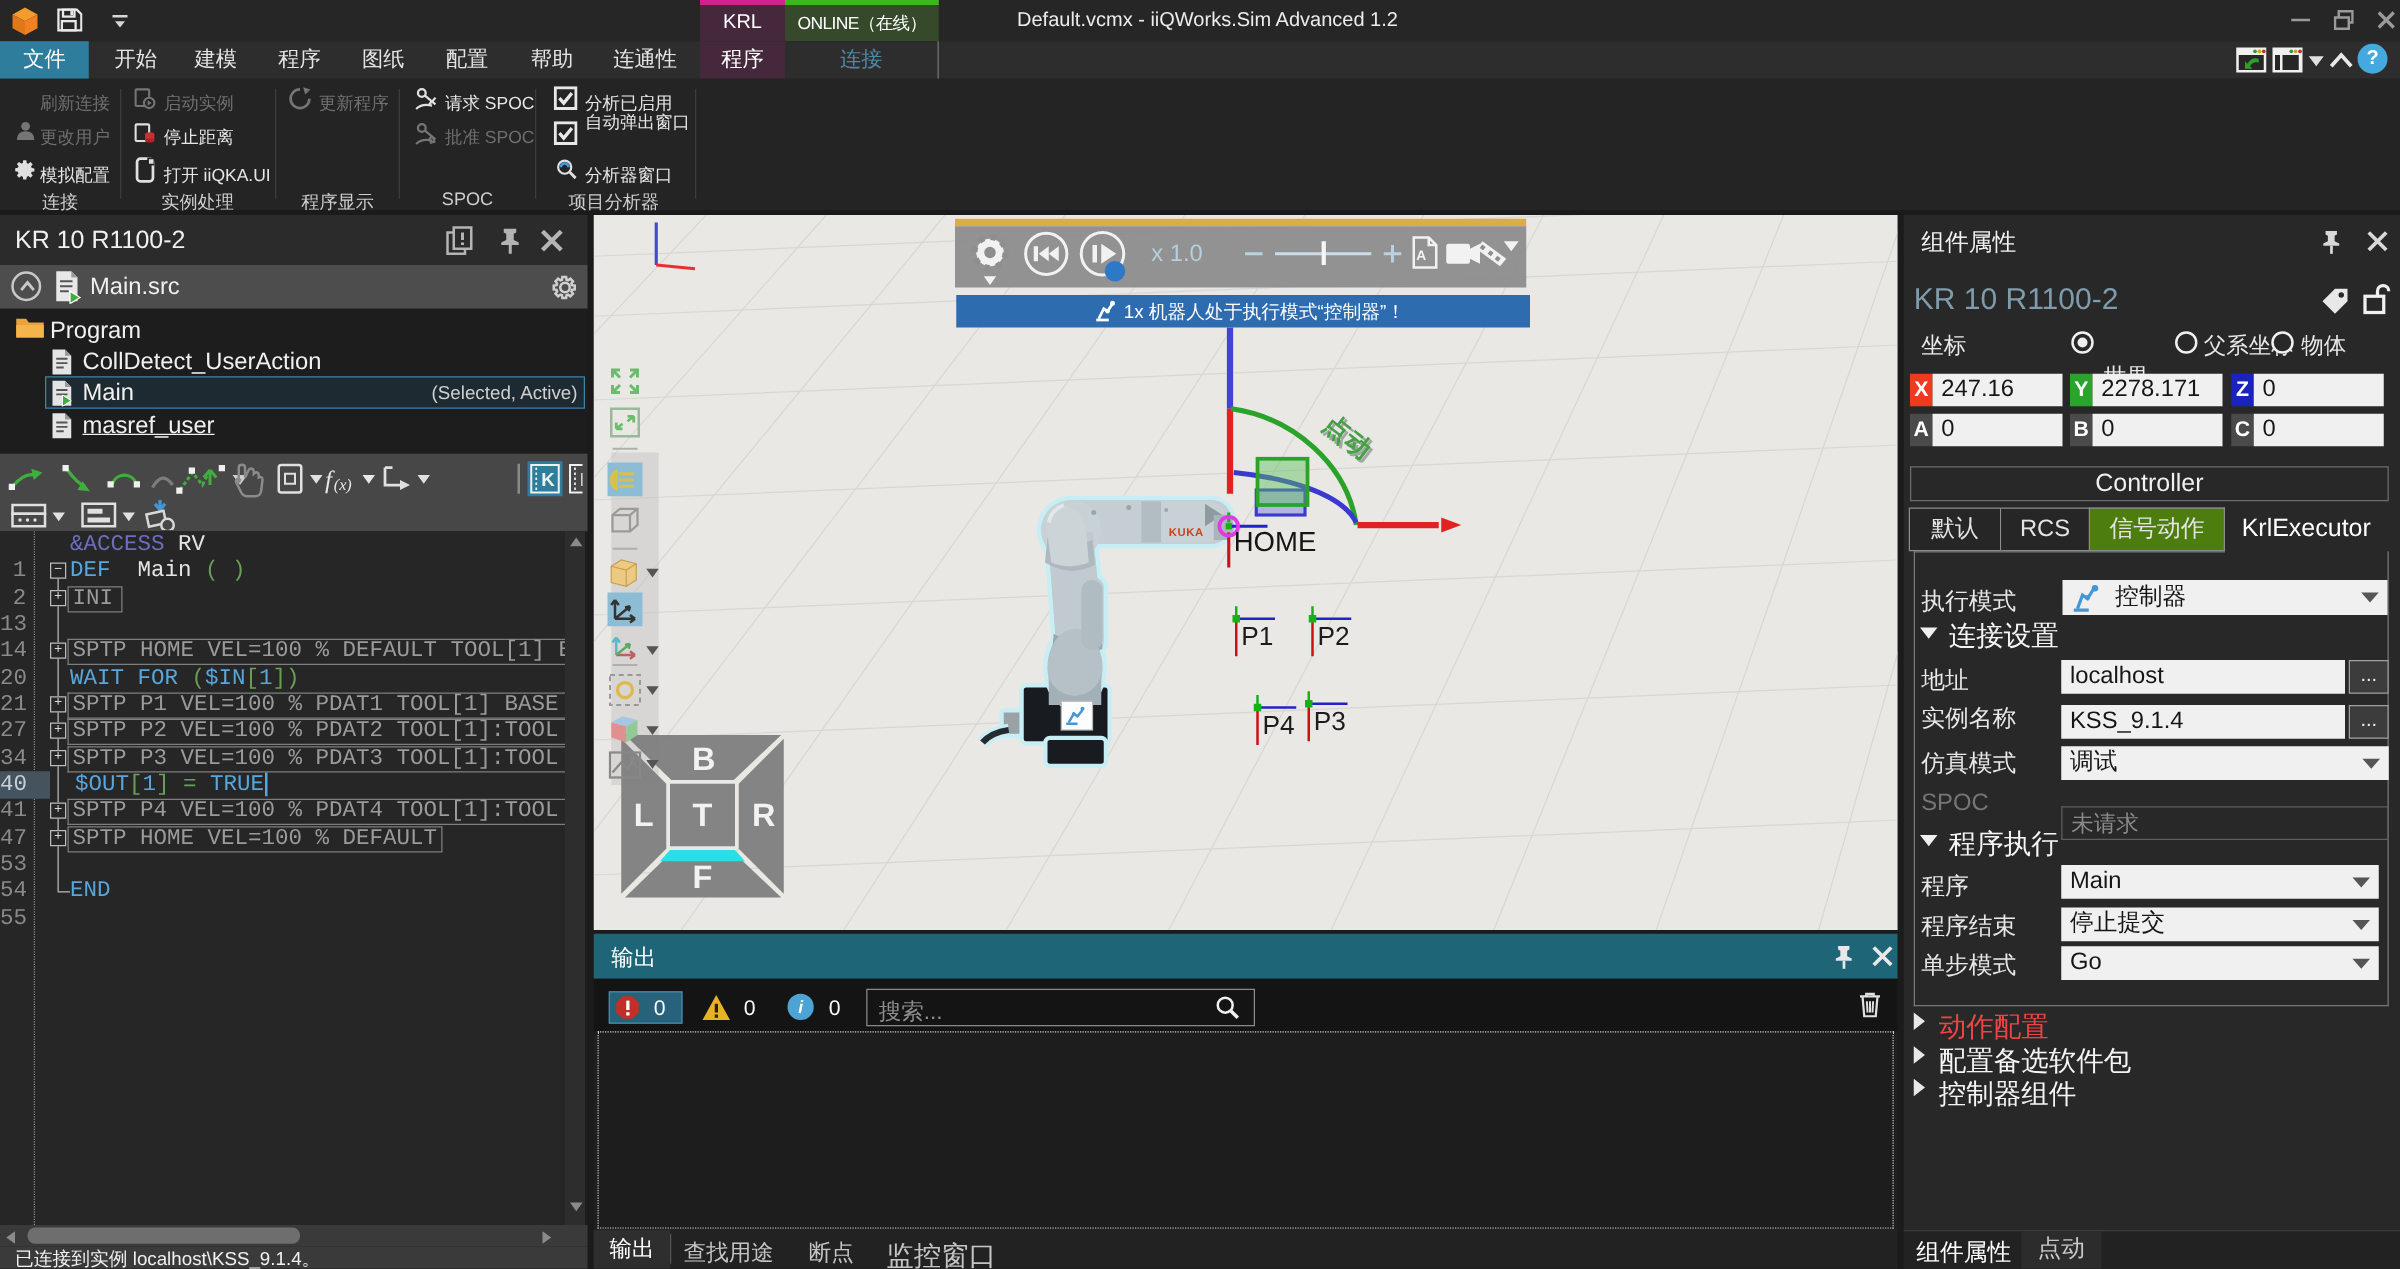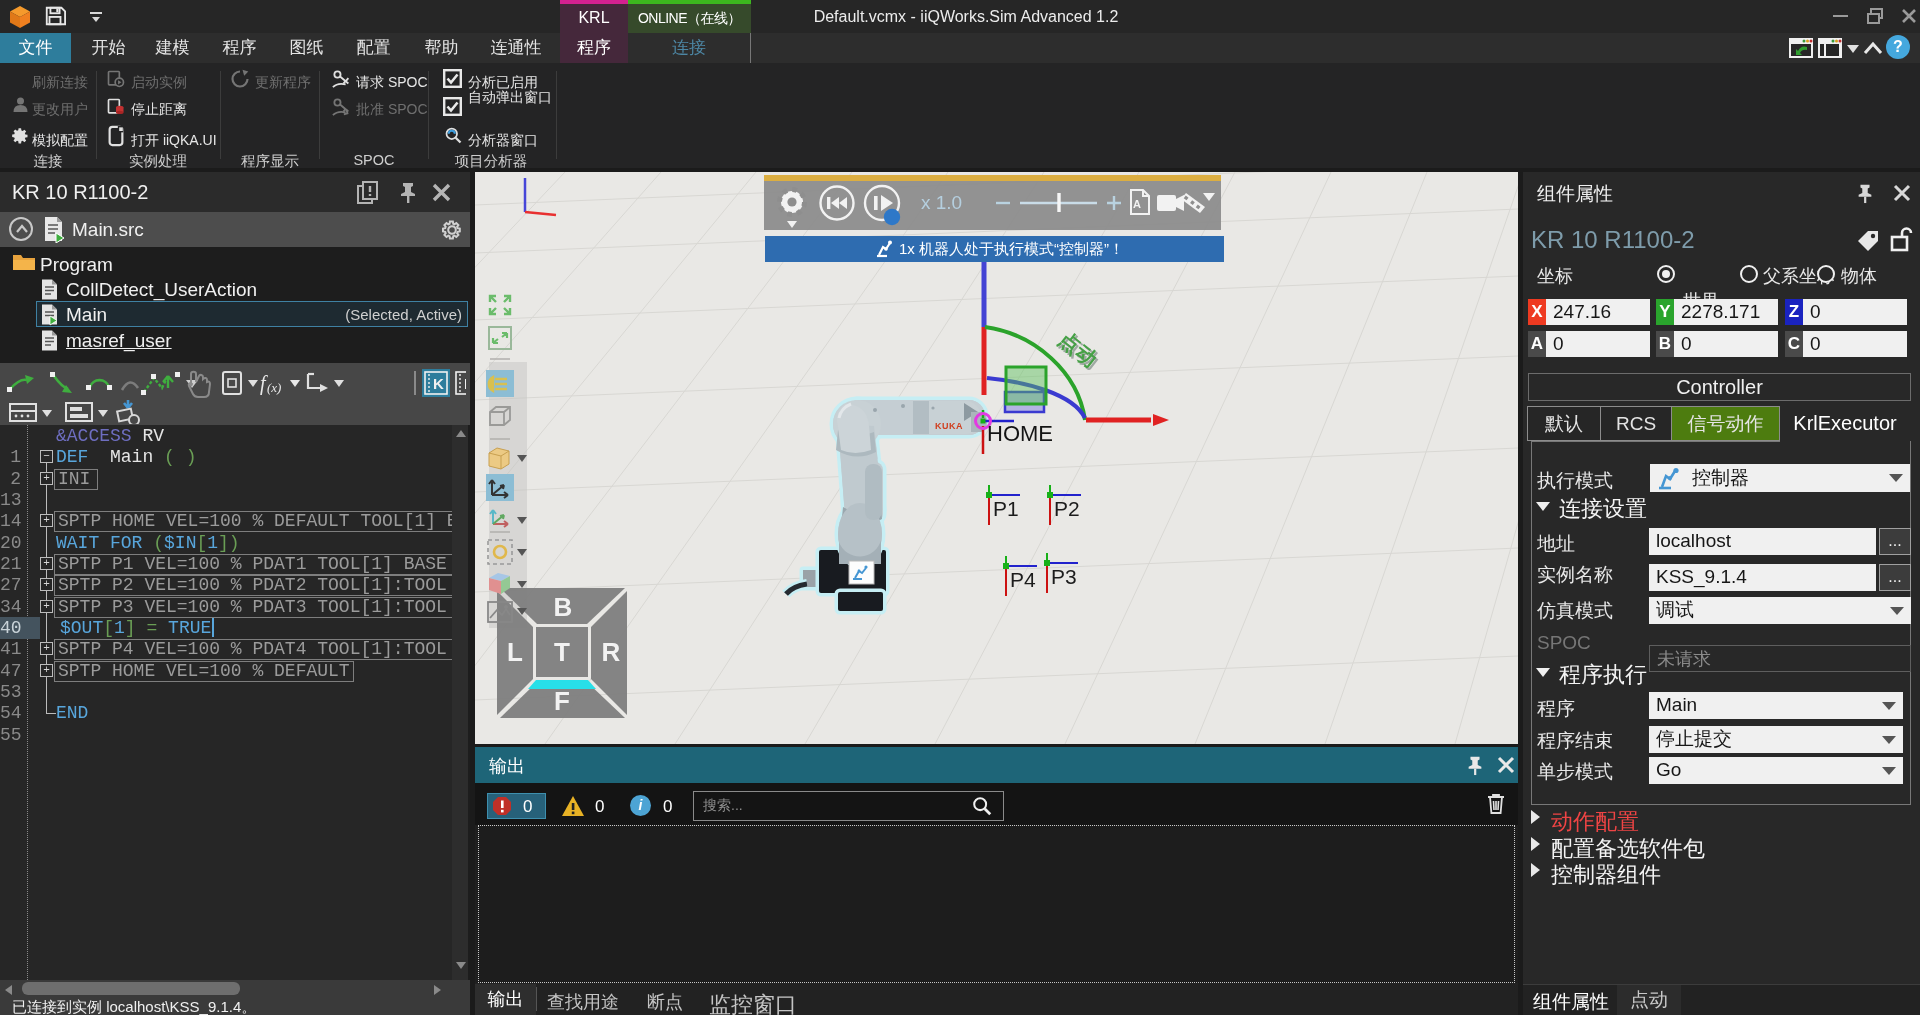--- a/index.html
+++ b/index.html
@@ -611,21 +611,21 @@
   <div class="ab" style="left:48px;top:50px;font-size:17px;color:#fff;">0</div>
   <svg class="ab" style="left:86px;top:48px" width="24" height="22" viewBox="0 0 24 22">
         <polygon points="12,1 23,21 1,21" fill="#e8b225"></polygon>
         <rect x="10.8" y="8" width="2.6" height="7" fill="#222"></rect>
         <rect x="10.8" y="16.6" width="2.6" height="2.6" fill="#222"></rect>
       </svg>
   <div class="ab" style="left:120px;top:50px;font-size:17px;color:#fff;">0</div>
   <div class="ab" style="left:155px;top:48px;width:21px;height:21px;border-radius:11px;background:#4da4d4;color:#fff;font-size:14px;font-weight:bold;text-align:center;line-height:21px;font-style:italic;">i</div>
   <div class="ab" style="left:188px;top:50px;font-size:17px;color:#fff;">0</div>
   <div class="ab" style="left:218px;top:44px;width:311px;height:30px;border:1px solid #8a8a8a;background:#141414;"></div>
-  <div class="ab" style="left:228px;top:50px;font-size:14px;color:#8e8e8e;">搜索...</div>
+  <div class="ab" style="left:228px;top:50px;font-size:18px;color:#8e8e8e;">搜索...</div>
   <svg class="ab" style="left:496px;top:48px" width="22" height="22" viewBox="0 0 24 24">
         <circle cx="10" cy="10" r="6.5" fill="none" stroke="#f0f0f0" stroke-width="2.2"></circle>
         <path d="M15 15 L21 21" stroke="#f0f0f0" stroke-width="3"></path>
       </svg>
   <svg class="ab" style="left:1012px;top:46px" width="18" height="21" viewBox="0 0 18 21">
         <path d="M1 4 h16 M6 4 V2 h6 v2 M3 4 l1.4 16 h9.2 L15 4" fill="none" stroke="#e0e0e0" stroke-width="1.8"></path>
         <path d="M6.5 8 l0.5 9 M9 8 v9 M11.5 8 l-0.5 9" stroke="#e0e0e0" stroke-width="1.6"></path>
       </svg>
   <div class="ab" style="left:3px;top:78px;width:1037px;height:158px;background:#1d1d1d;border:1px dotted #c8c8c8;"></div>
   <div class="ab" style="left:0;top:236px;width:1043px;height:32px;background:#222;"></div>

